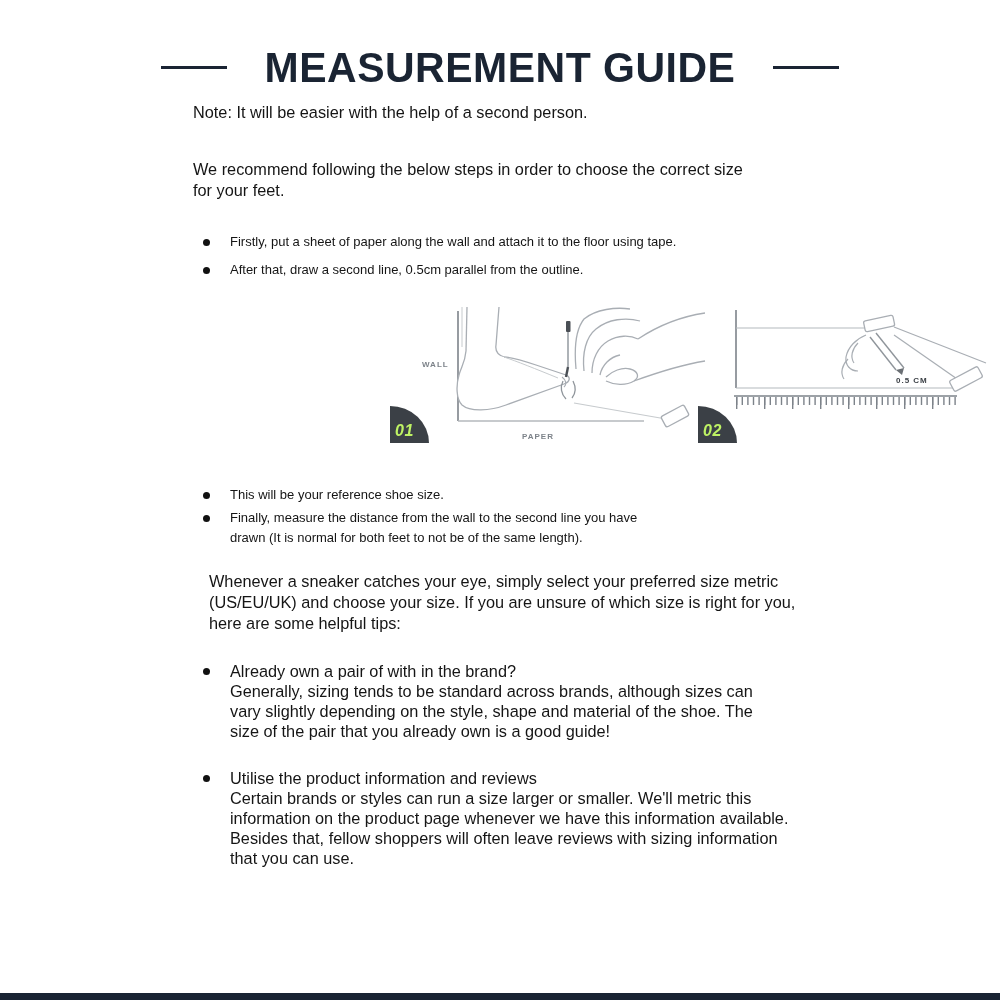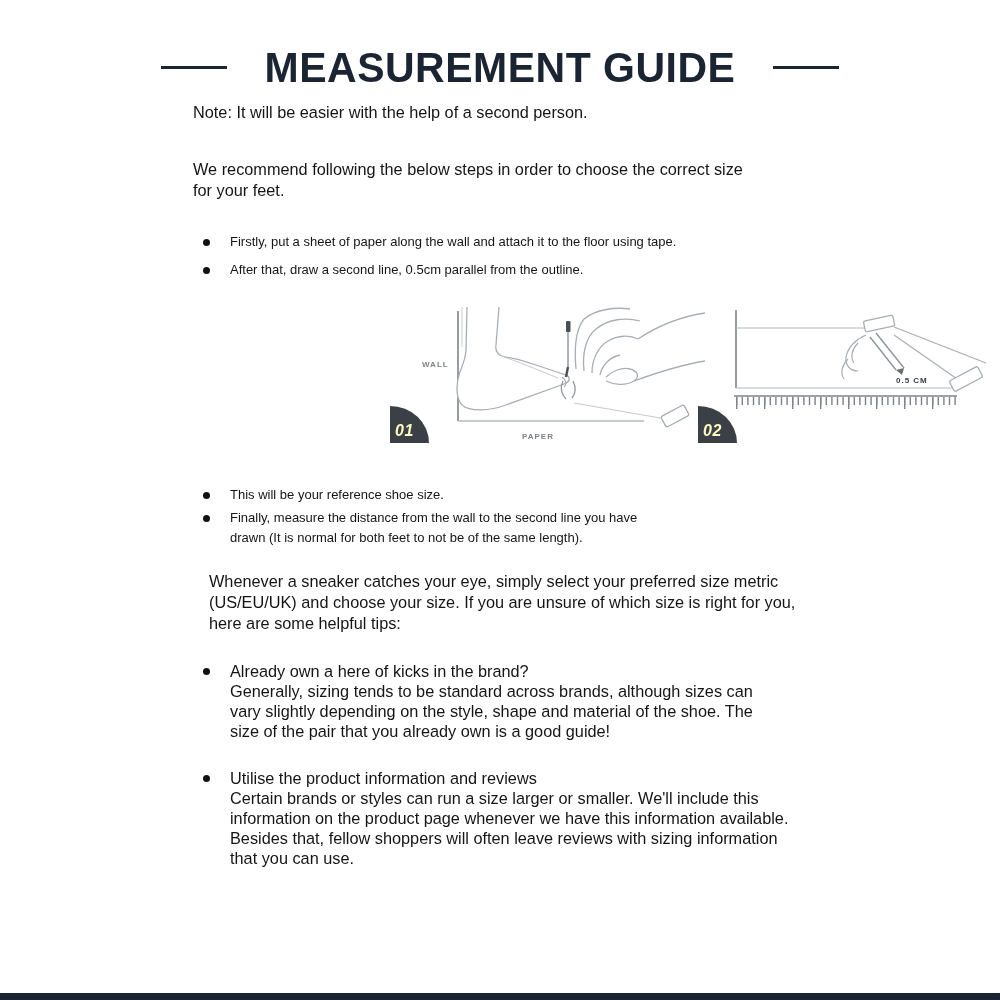--- a/index.html
+++ b/index.html
@@ -38,21 +38,21 @@
   .fig-svg { position:absolute; top:0; }
   .fig1 { left:30px; }
   .fig2 { left:312px; }
   .badge {
     position:absolute; width:39px; height:37px; background:#3b4046;
     border-radius:0 100% 0 0; top:99px;
   }
   .badge-1 { left:4px; }
   .badge-2 { left:312px; }
   .badge span {
-    position:absolute; left:5px; bottom:3px; color:#fef9c3;
+    position:absolute; left:5px; bottom:3px; color:#bef264;
     font-weight:bold; font-style:italic; font-size:16px; letter-spacing:0.5px;
   }
   .fig-label { font-weight:bold; letter-spacing:1px; }
   
   .footer-bar { position:absolute; left:0; bottom:0; width:1000px; height:7px; background:#1a2433; }
 </style>
 </head>
 <body>
 
 <div class="page">
@@ -163,31 +163,31 @@
     </div>
 
     <p class="para sizing-para">Whenever a sneaker catches your eye, simply select your preferred size metric
 (US/EU/UK) and choose your size. If you are unsure of which size is right for you,
 here are some helpful tips:</p>
 
     <div class="tips">
       <div class="tip-row">
         <span class="bullet-dot"></span>
         <div class="tip-text">
-          <div class="tip-heading">Already own a here of kicks in the brand?</div>
+          <div class="tip-heading">Already own a pair of with in the brand?</div>
           <div class="tip-body">Generally, sizing tends to be standard across brands, although sizes can
 vary slightly depending on the style, shape and material of the shoe. The
 size of the pair that you already own is a good guide!</div>
         </div>
       </div>
       <div class="tip-row">
         <span class="bullet-dot"></span>
         <div class="tip-text">
           <div class="tip-heading">Utilise the product information and reviews</div>
-          <div class="tip-body">Certain brands or styles can run a size larger or smaller. We'll include this
+          <div class="tip-body">Certain brands or styles can run a size larger or smaller. We'll metric this
 information on the product page whenever we have this information available.
 Besides that, fellow shoppers will often leave reviews with sizing information
 that you can use.</div>
         </div>
       </div>
     </div>
 
   </div>
 
   <div class="footer-bar"></div>

